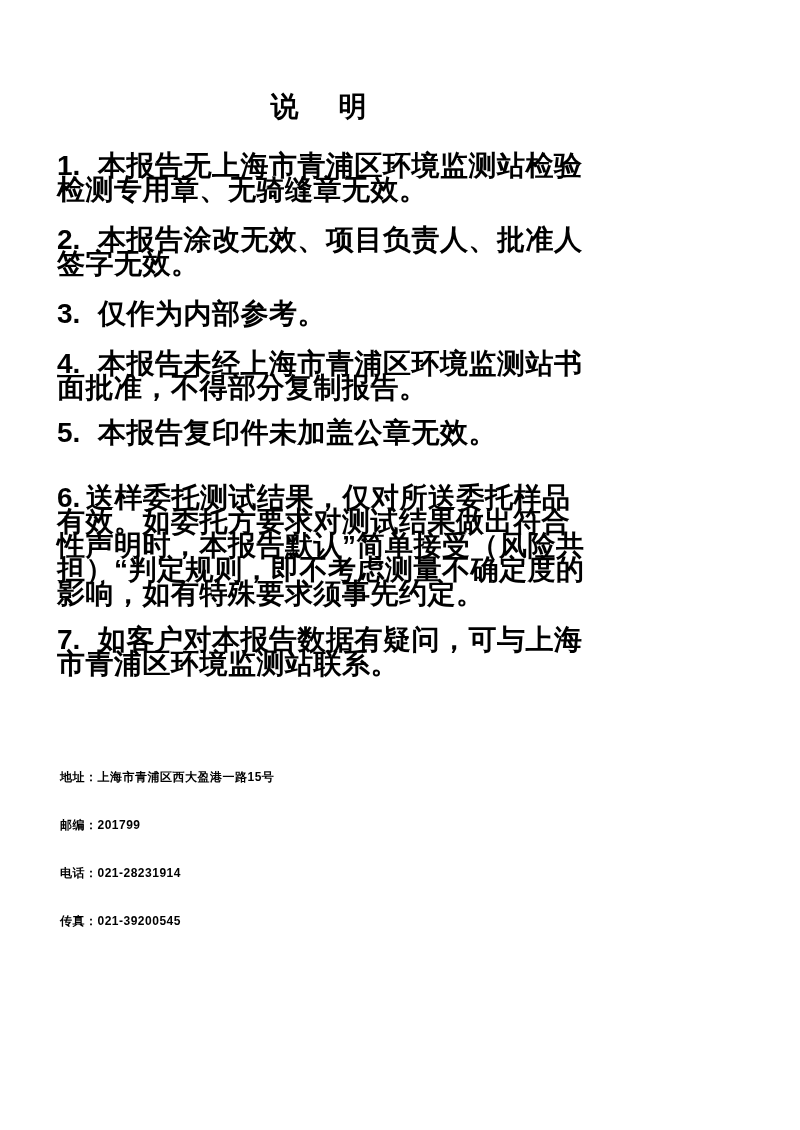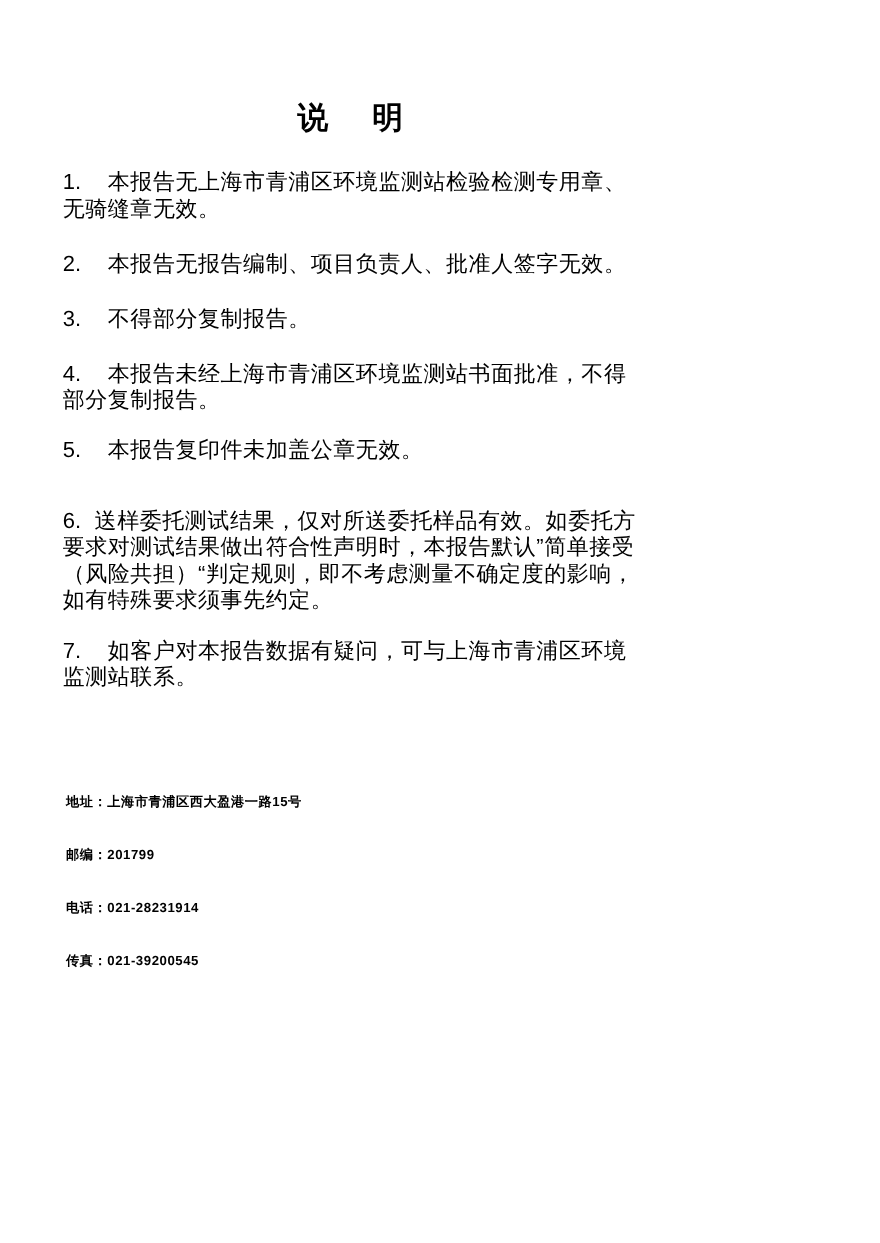--- a/index.html
+++ b/index.html
@@ -27,23 +27,23 @@
     line-height: 34px;
     font-weight: bold;
     text-align: center;
     letter-spacing: 6px;
   }
   .note-list {
     margin: 0;
     padding: 0;
   }
   .note-item {
-    font-size: 20px;
+    font-size: 28px;
     line-height: 24px;
-    font-weight: normal;
+    font-weight: bold;
     margin: 0 0 26px 0;
     letter-spacing: 0.5px;
   }
   .note-item .num {
     display: inline-block;
     width: 41px;
     letter-spacing: 0;
   }
   .note-item.i4 { margin-bottom: 21px; }
   .note-item.i5 { margin-bottom: 41px; }
@@ -68,23 +68,23 @@
 <body>
 
 <div class="doc">
 
   <h1 class="doc-title">说　明</h1>
 
   <div class="note-list">
 
     <p class="note-item i1"><span class="num">1.</span><span class="txt">本报告无上海市青浦区环境监测站检验检测专用章、无骑缝章无效。</span></p>
 
-    <p class="note-item i2"><span class="num">2.</span><span class="txt">本报告无报告编制、项目负责人、批准人签字无效。</span></p>
+    <p class="note-item i2"><span class="num">2.</span><span class="txt">本报告涂改无效、项目负责人、批准人签字无效。</span></p>
 
-    <p class="note-item i3"><span class="num">3.</span><span class="txt">不得部分复制报告。</span></p>
+    <p class="note-item i3"><span class="num">3.</span><span class="txt">仅作为内部参考。</span></p>
 
     <p class="note-item i4"><span class="num">4.</span><span class="txt">本报告未经上海市青浦区环境监测站书面批准，不得部分复制报告。</span></p>
 
     <p class="note-item i5"><span class="num">5.</span><span class="txt">本报告复印件未加盖公章无效。</span></p>
 
     <p class="note-item i6"><span class="num">6.</span><span class="txt">送样委托测试结果，仅对所送委托样品有效。如委托方要求对测试结果做出符合性声明时，本报告默认”简单接受（风险共担）“判定规则，即不考虑测量不确定度的影响，如有特殊要求须事先约定。</span></p>
 
     <p class="note-item i7"><span class="num">7.</span><span class="txt">如客户对本报告数据有疑问，可与上海市青浦区环境监测站联系。</span></p>
 
 

